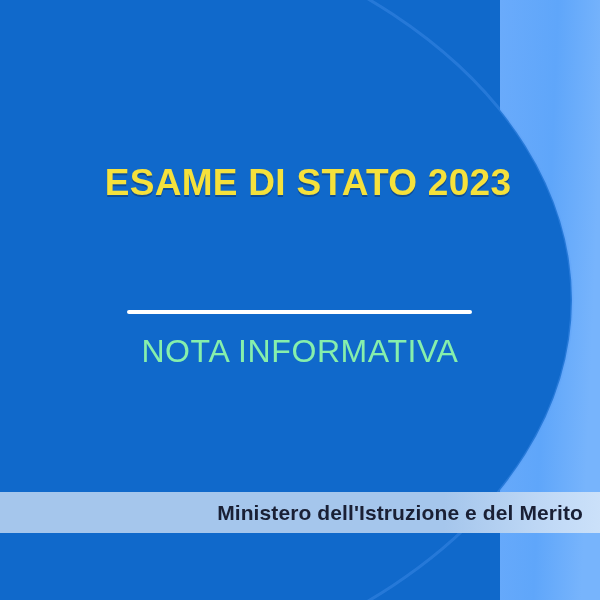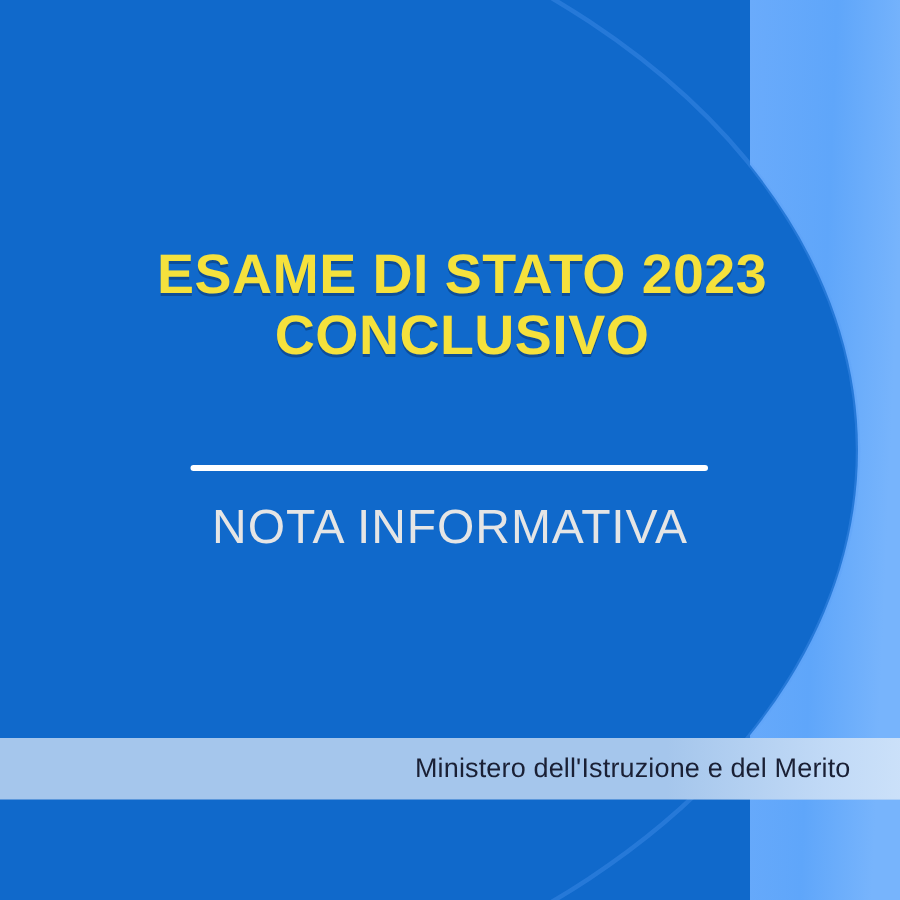--- a/index.html
+++ b/index.html
@@ -64,21 +64,21 @@
     background: #ffffff;
     border-radius: 2px;
   }
 
   .subtitle {
     position: absolute;
     left: 0;
     top: 332px;
     width: 600px;
     text-align: center;
-    color: #e5e5e5;
+    color: #86efac;
     font-size: 32px;
     line-height: 38px;
     font-weight: 500;
     letter-spacing: 0.6px;
     text-transform: uppercase;
     white-space: nowrap;
   }
 
   
   .footer-band {
@@ -106,24 +106,24 @@
                 rgba(165,198,236,0) 74%,
                 rgba(198,221,248,0.85) 92%,
                 rgba(205,226,250,0.95) 100%);
     pointer-events: none;
   }
 
   .footer-text {
     position: relative;
     z-index: 2;
     color: #1a2035;
-    font-size: 18px;
-    font-weight: 400;
+    font-size: 21px;
+    font-weight: 700;
     letter-spacing: 0.1px;
-    padding-right: 33px;
+    padding-right: 17px;
     white-space: nowrap;
   }
 </style>
 </head>
 <body>
 
 <div id="poster">
 
   <svg class="bg-layer" viewBox="0 0 600 600" preserveAspectRatio="none">
     <defs>
@@ -146,21 +146,20 @@
       <ellipse cx="-40" cy="300" rx="612" ry="404" fill="#1069cb"></ellipse>
 
       <ellipse cx="-40" cy="300" rx="612" ry="404" fill="none" stroke="rgba(90,160,250,0.30)" stroke-width="3"></ellipse>
     </g>
   </svg>
 
   <div class="content">
 
     <div class="title-block">
       <span class="title-line">ESAME DI STATO 2023</span>
-      <span class="title-line">CONCLUSIVO</span>
     </div>
 
     <div class="divider"></div>
 
     <div class="subtitle">NOTA INFORMATIVA</div>
 
   </div>
 
   <div class="footer-band">
     <span class="footer-text">Ministero dell'Istruzione e del Merito</span>

